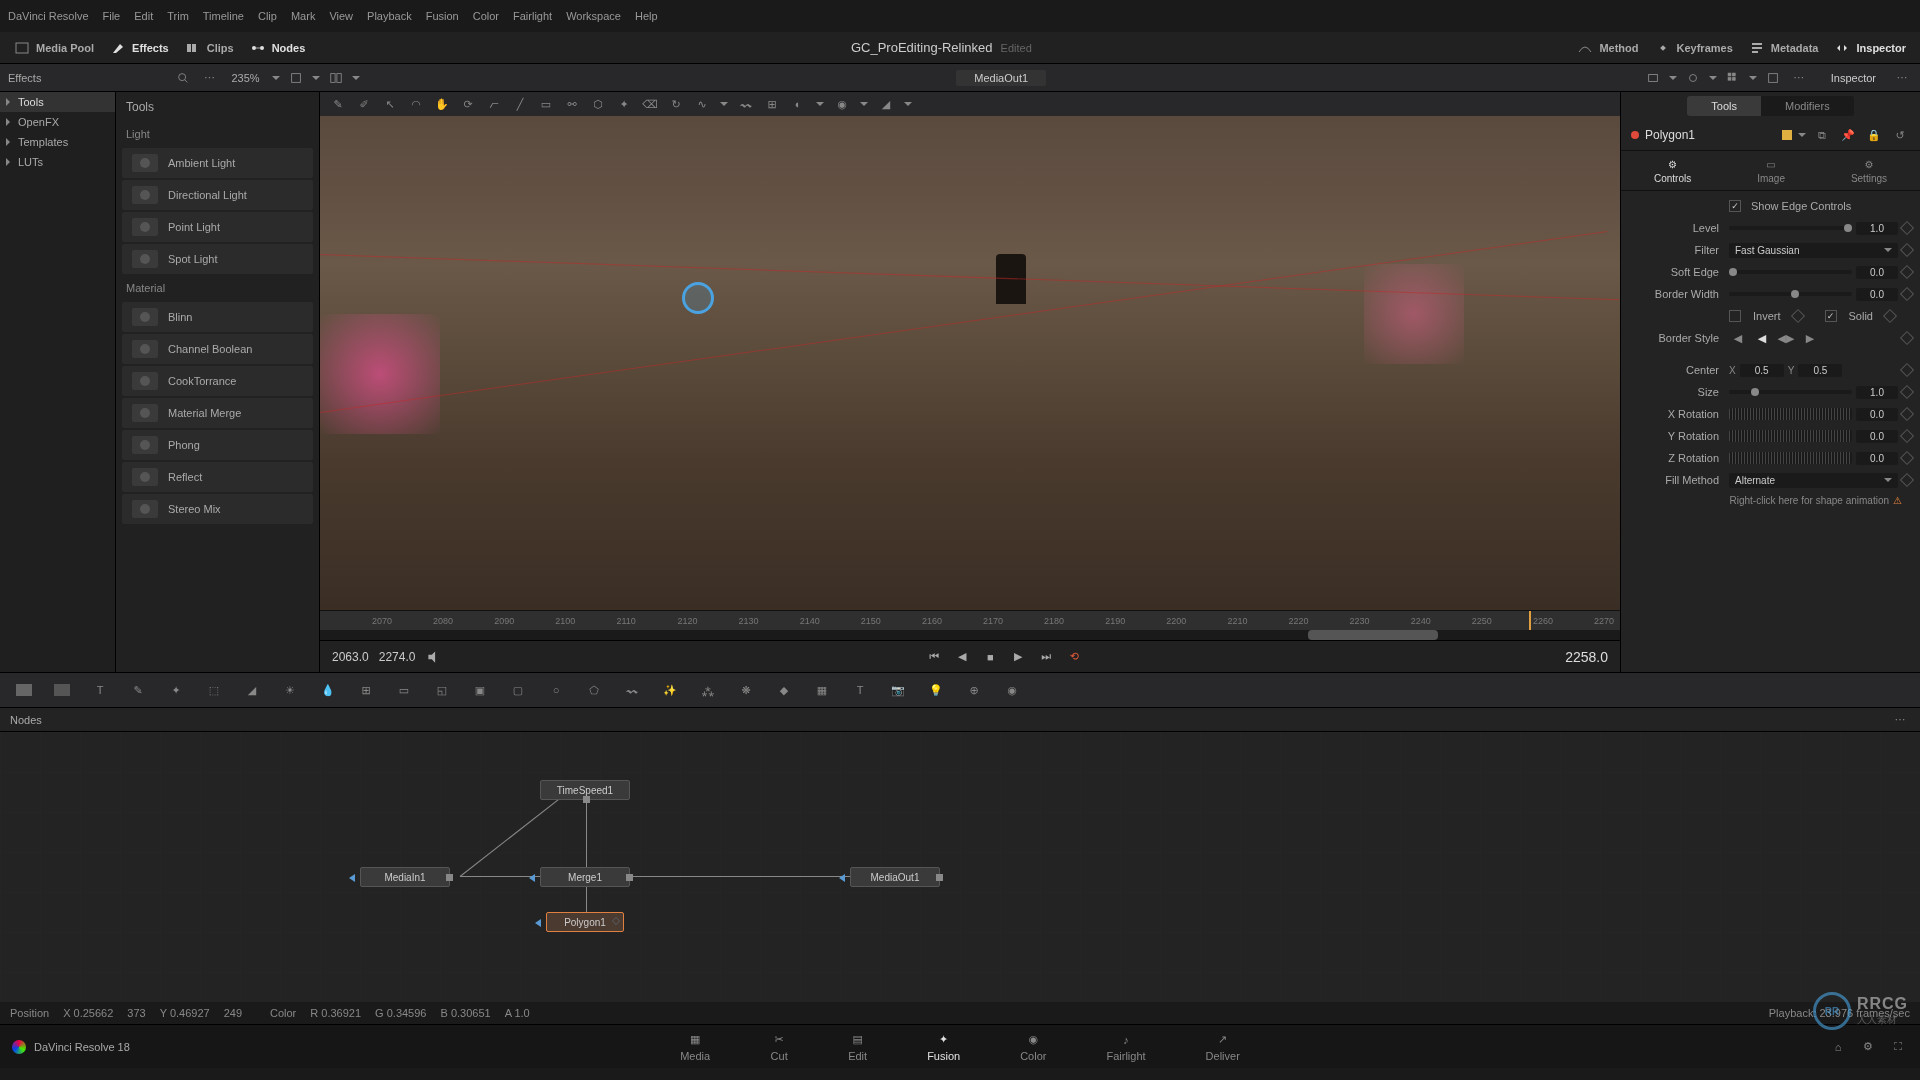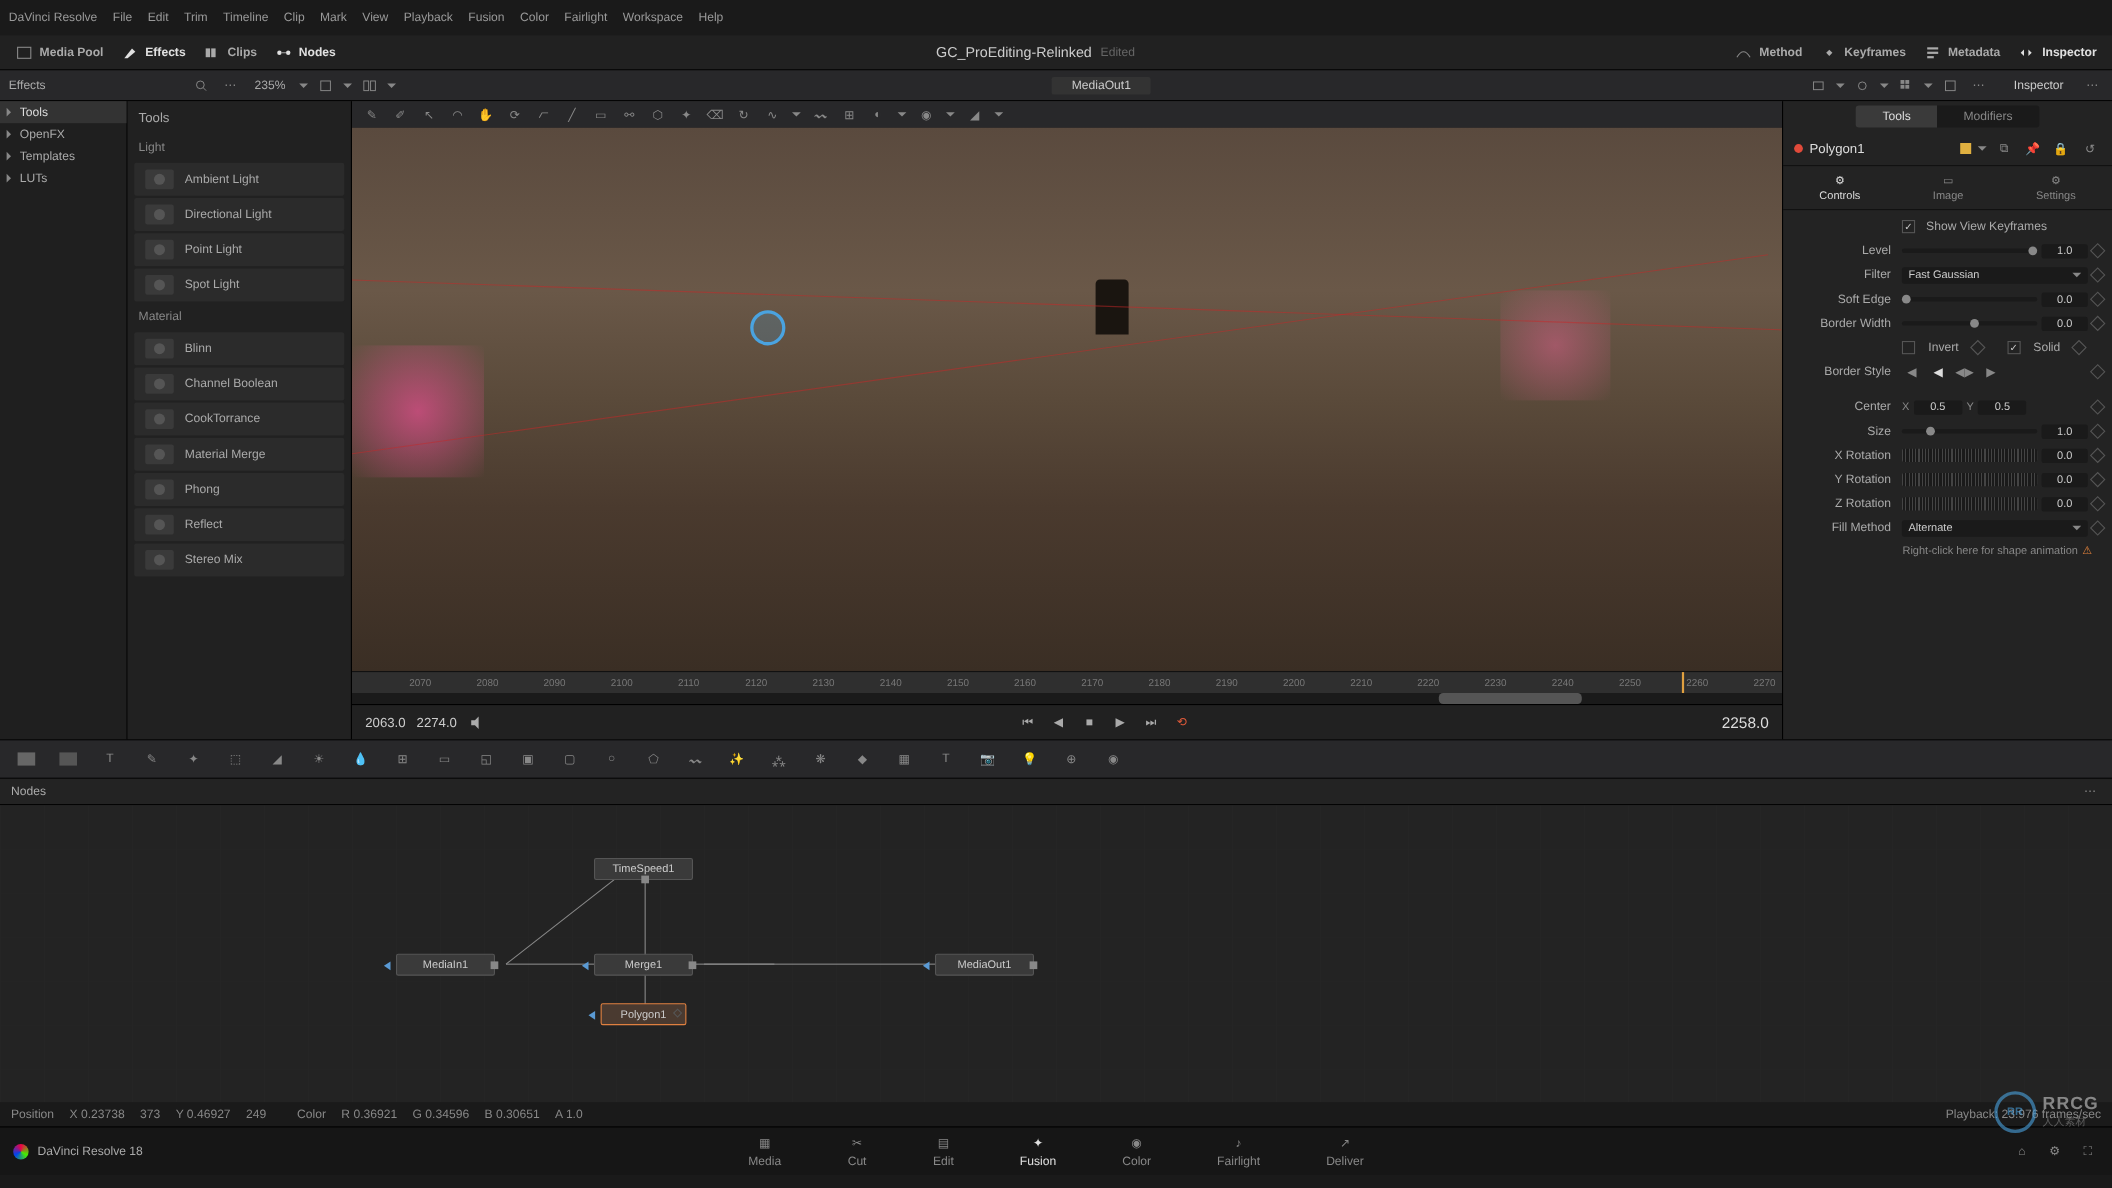--- a/index.html
+++ b/index.html
@@ -480,21 +480,21 @@
         </div>
       <div class="insp-subtab">
           <span class="sicon">⚙</span>
           <span>Settings</span>
         </div>
     </div>
     <div class="insp-body">
       <div class="prop-row">
         <span class="prop-label"></span>
         <span class="prop-check checked"></span>
-        <span style="flex:1;padding-left:6px">Show View Keyframes</span>
+        <span style="flex:1;padding-left:6px">Show Edge Controls</span>
       </div>
       <div class="prop-row">
         <span class="prop-label">Level</span>
         <div class="prop-slider">
             <div class="knob" style="left:calc(100% - 8px)"></div>
           </div>
         <span class="prop-value">1.0</span>
         <span class="prop-kf"></span>
       </div>
       <div class="prop-row">
@@ -663,21 +663,21 @@
     </div>
   <div class="node" style="left:850px;top:135px">
       <span>MediaOut1</span>
       <span class="node-port tri" style="left:-12px;top:6px"></span>
       <span class="node-port" style="right:-4px;top:6px"></span>
     </div>
 </div>
 
 <div class="status">
   <span>Position</span>
-  <span><span>X</span> <span>0.23738</span></span>
+  <span><span>X</span> <span>0.25662</span></span>
   <span>373</span>
   <span><span>Y</span> <span>0.46927</span></span>
   <span>249</span>
   <span style="margin-left:14px">Color</span>
   <span><span>R</span> <span>0.36921</span></span>
   <span><span>G</span> <span>0.34596</span></span>
   <span><span>B</span> <span>0.30651</span></span>
   <span><span>A</span> <span>1.0</span></span>
   <span class="sp"></span>
   <span>Playback: 23.976 frames/sec</span>

